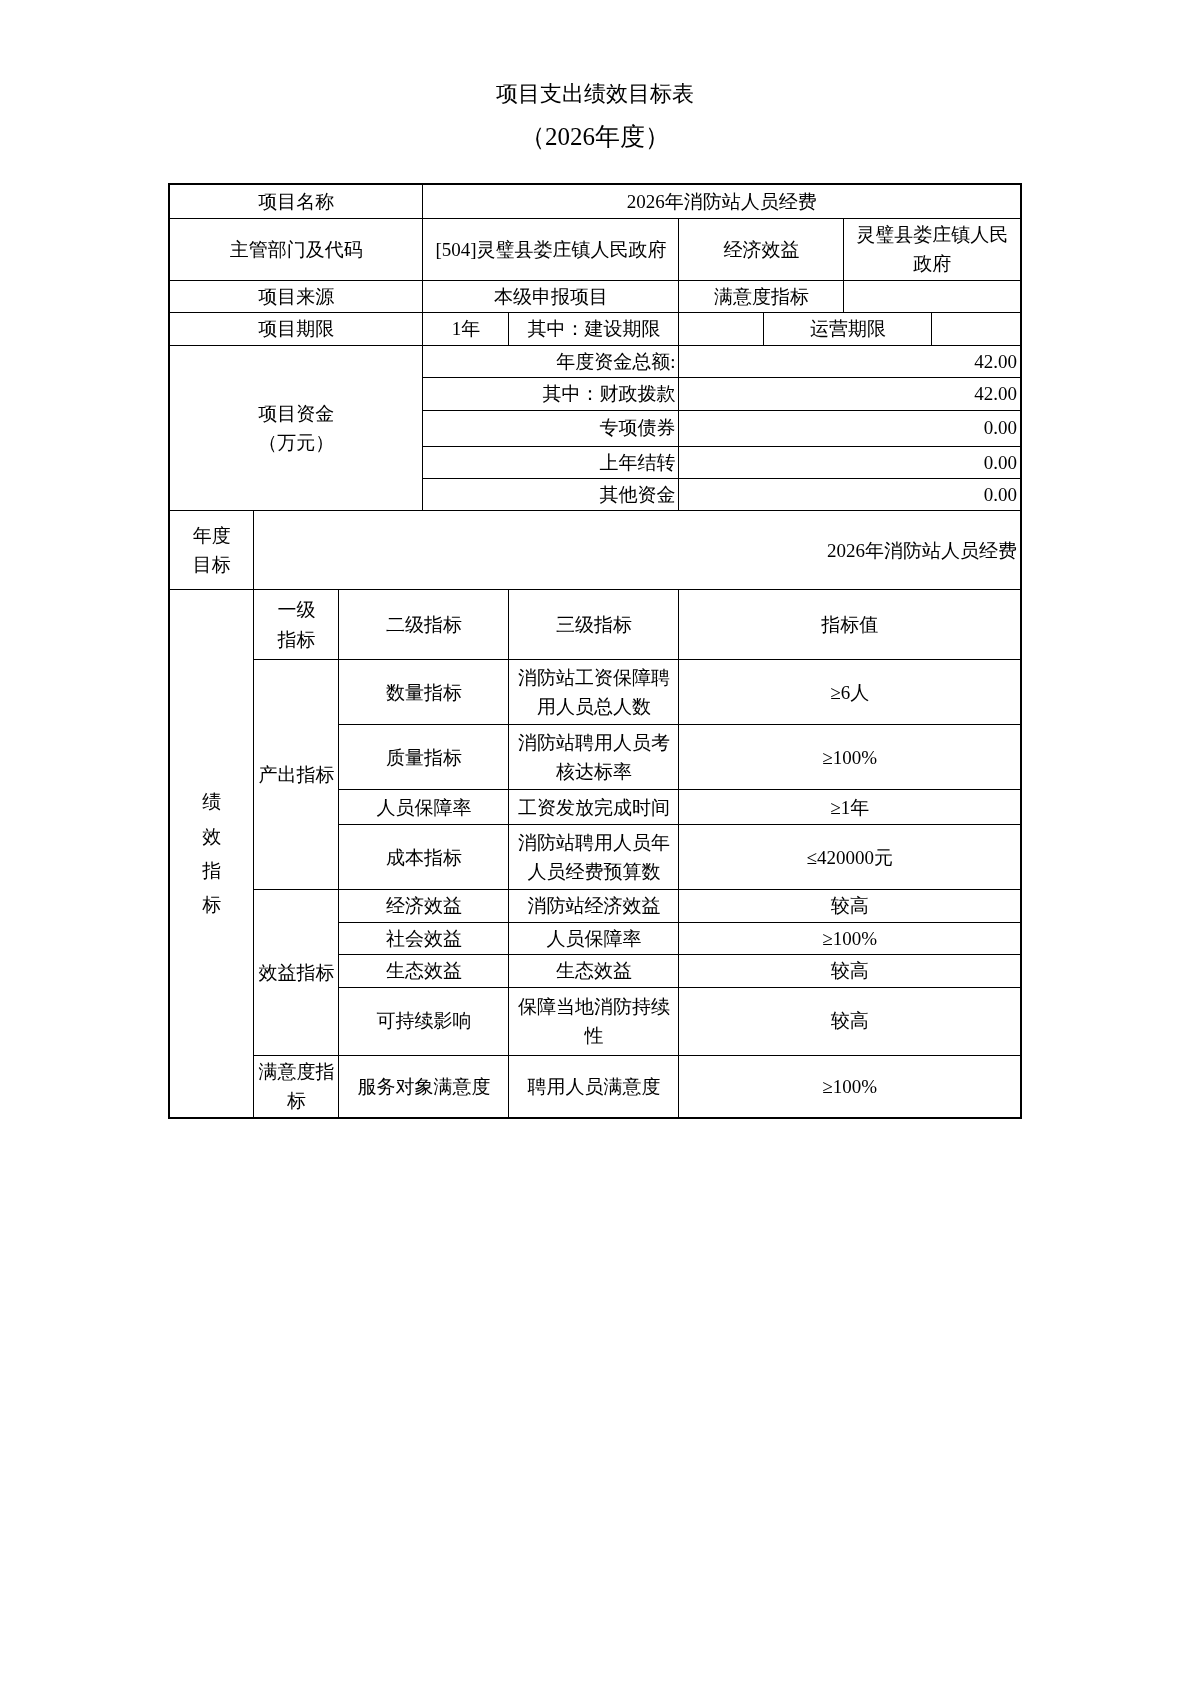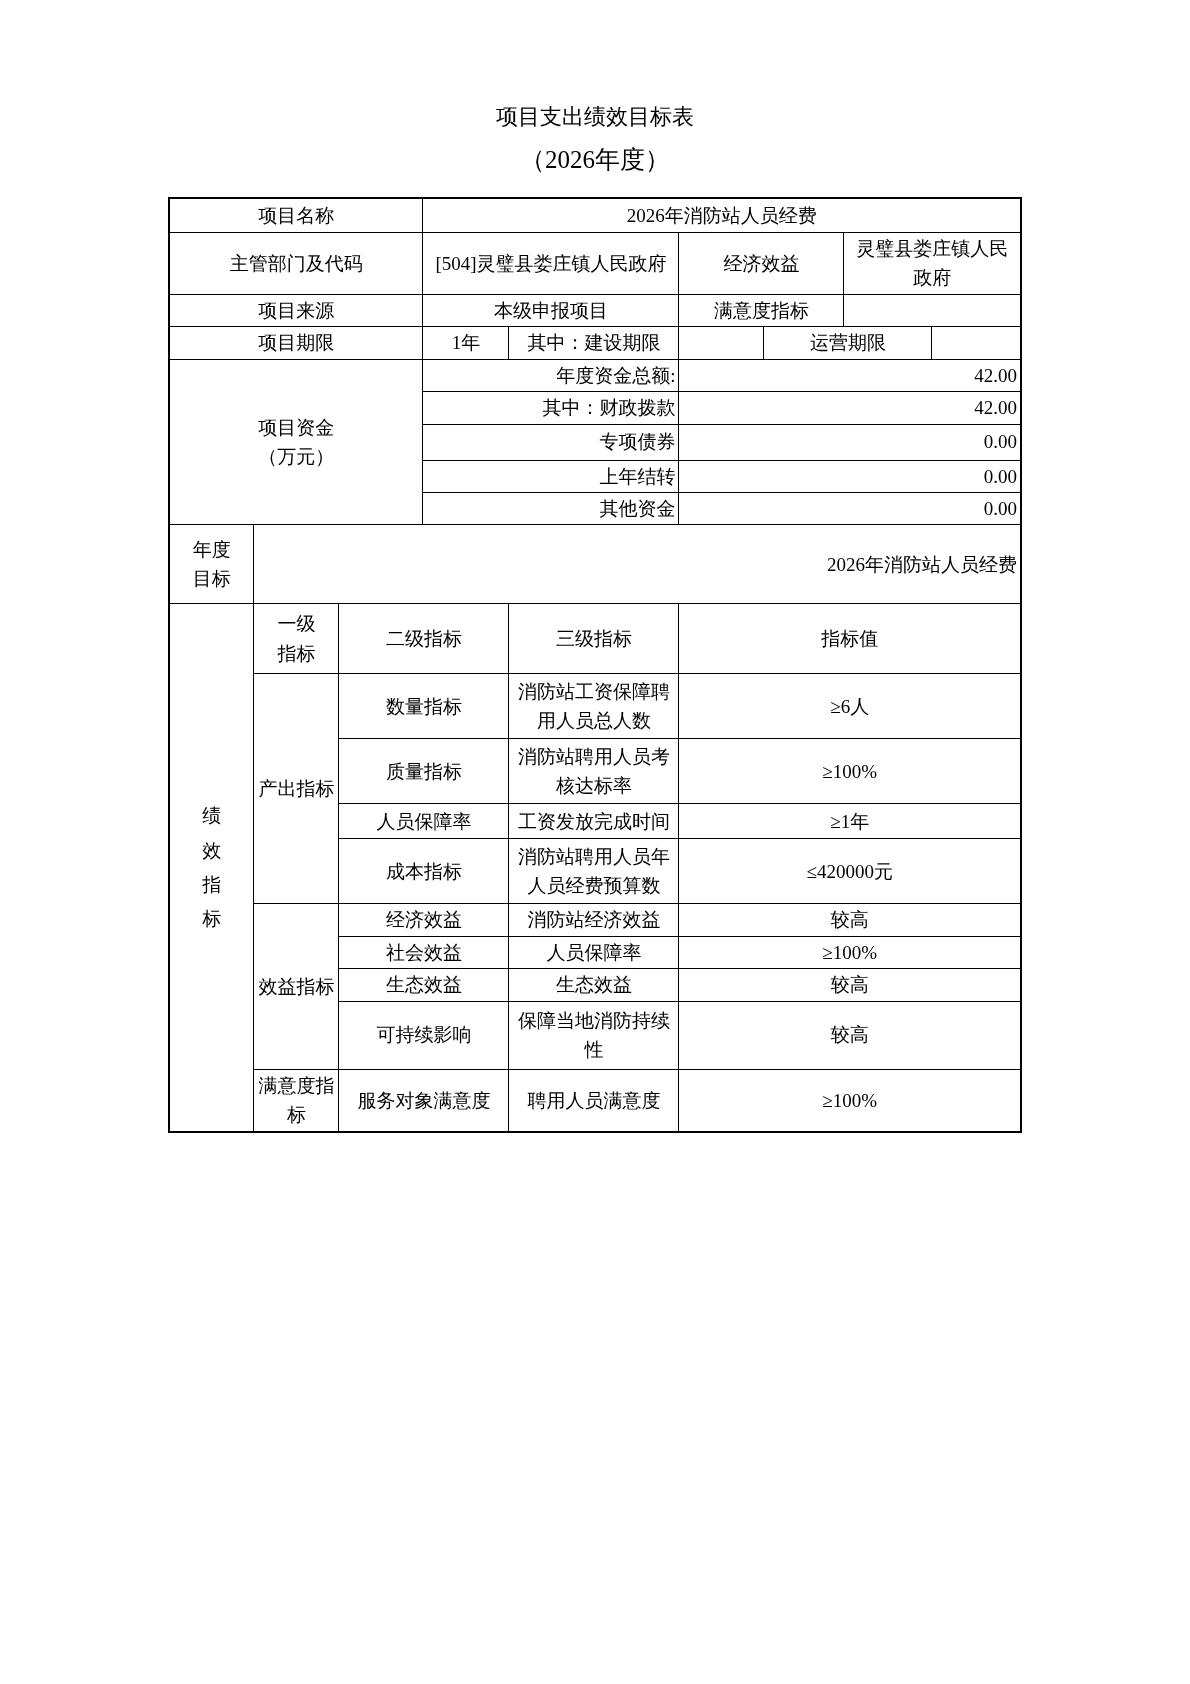--- a/index.html
+++ b/index.html
@@ -1,26 +1,26 @@
 <!DOCTYPE html>
 <html><head>
 <meta charset="utf-8">
 <style>
   html,body{margin:0;padding:0;}
   body{
     width:1190px;height:1684px;background:#ffffff;color:#000;
     font-family:"Liberation Serif","DejaVu Serif",serif;
     -webkit-font-smoothing:antialiased;
   }
-  .doc{padding-top:104px;}
+  .doc{padding-top:81px;}
   .title{text-align:center;font-size:22px;line-height:1.2;}
   .subtitle{text-align:center;font-size:25px;margin-top:13px;}
   table.main{
     border-collapse:collapse;table-layout:fixed;
-    width:852px;margin:21px auto 0 auto;
+    width:852px;margin:30px auto 0 auto;
     border:2px solid #000;
   }
   td{
     border:1px solid #000;
     text-align:center;vertical-align:middle;
     font-size:19px;line-height:1.55;
     padding:1px 3px;word-break:break-all;overflow:hidden;
   }
   .left{text-align:right;padding-left:3px;}
   .prewrap{white-space:pre-line;}

